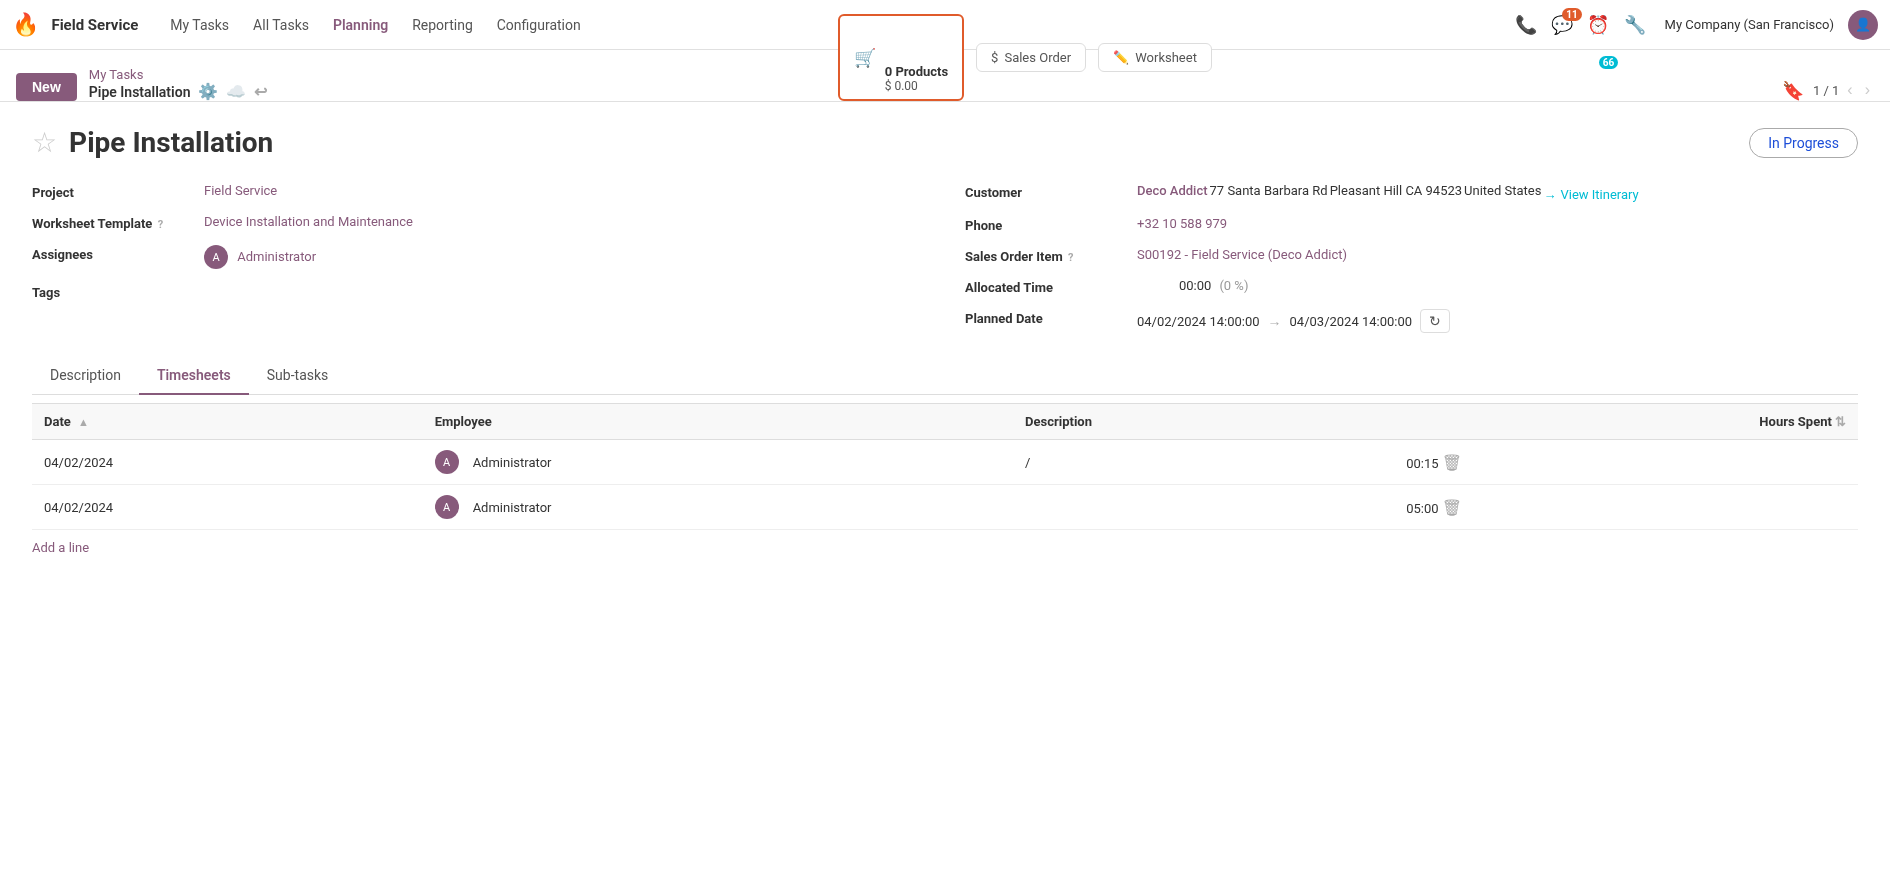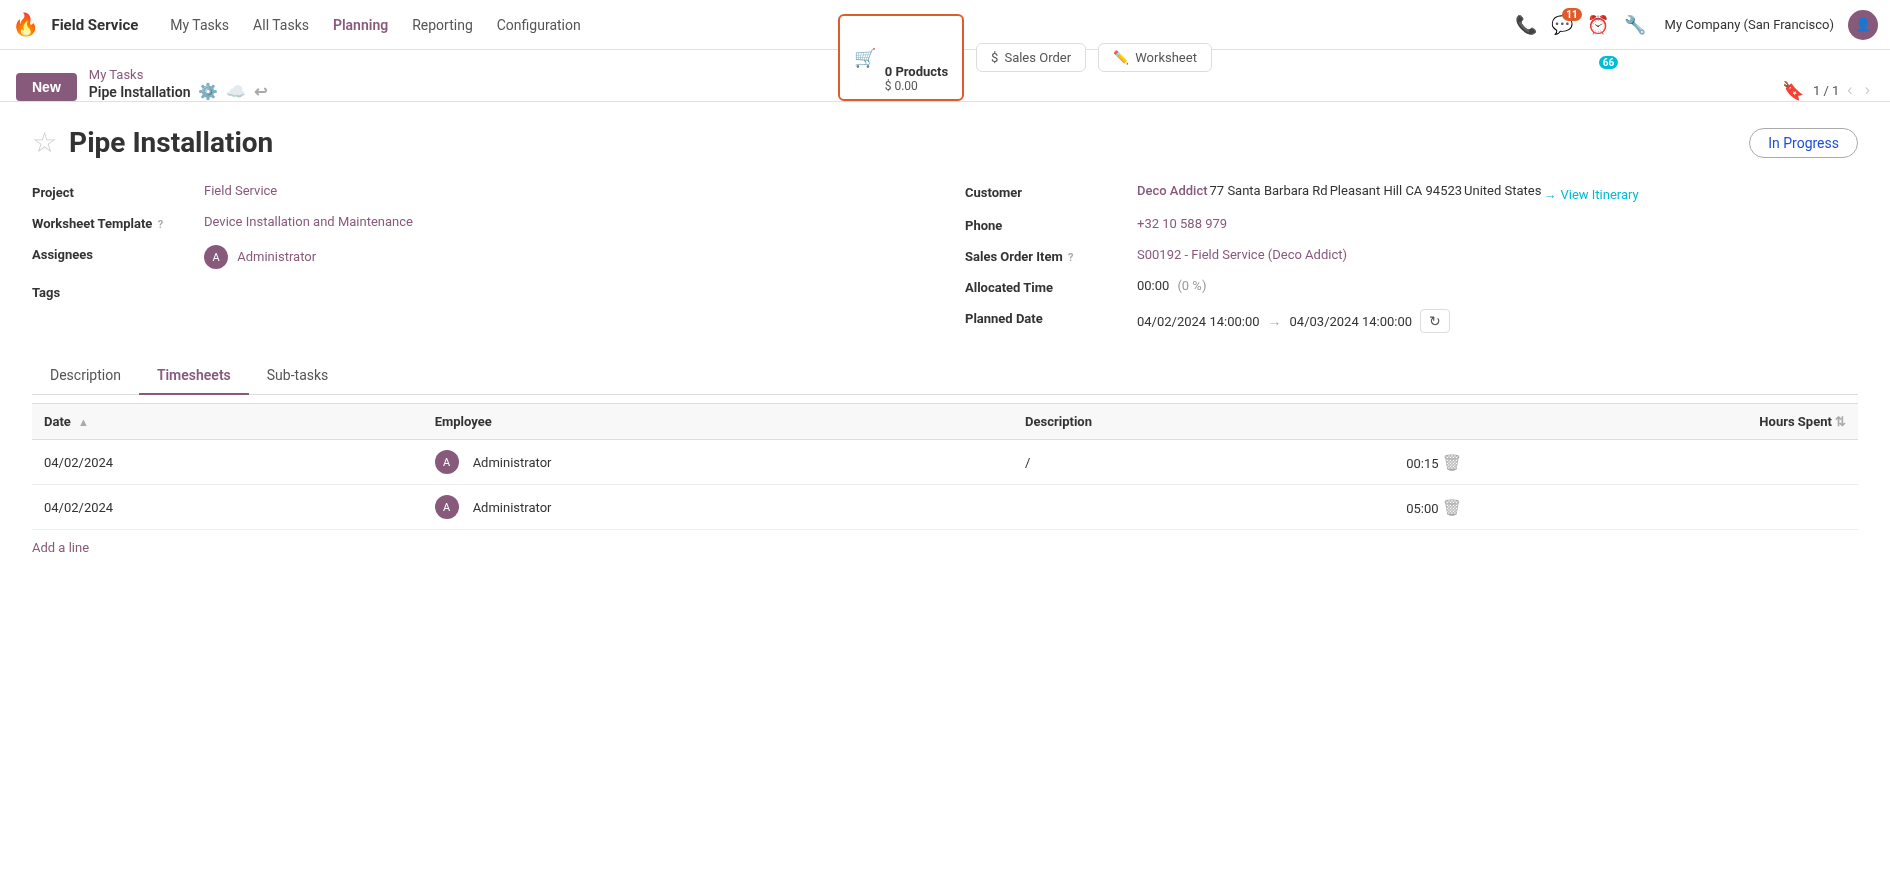--- a/index.html
+++ b/index.html
@@ -78,21 +78,21 @@
     .form-label { font-weight: 700; min-width: 160px; color: #333; font-size: 13px; padding-top: 2px; }
     .form-value { color: #875a7b; cursor: pointer; font-size: 13px; }
     .form-value-plain { color: #333; font-size: 13px; }
     .form-help { color: #aaa; font-size: 11px; margin-left: 2px; }
     .assignee-avatar { width: 24px; height: 24px; border-radius: 50%; background: #875a7b; display: inline-flex; align-items: center; justify-content: center; color: #fff; font-size: 11px; margin-right: 6px; }
     .customer-block { display: flex; gap: 2px; }
     .customer-name { color: #875a7b; cursor: pointer; font-size: 13px; font-weight: 500; }
     .customer-addr { color: #333; font-size: 13px; }
     .view-itinerary { color: #00bcd4; font-size: 13px; cursor: pointer; display: flex; align-items: center; gap: 4px; margin-top: 4px; }
     .arrow-icon { color: #00bcd4; }
-    .allocated-row { display: flex; align-items: center; gap: 8px; }
+    .allocated-row { display: flex; align-items: center; gap: 8px; margin-left: 42px; }
     .alloc-percent { color: #999; font-size: 13px; }
     .planned-row { display: flex; align-items: center; gap: 8px; }
     .refresh-btn { border: 1px solid #ddd; border-radius: 4px; padding: 3px 8px; cursor: pointer; background: #fff; color: #555; font-size: 14px; }
 
     
     .tabs-row { display: flex; border-bottom: 1px solid #ddd; margin-bottom: 0; }
     .tab {
       padding: 10px 18px; font-size: 14px; cursor: pointer; color: #555;
       border-bottom: 2px solid transparent; margin-bottom: -1px;
     }

